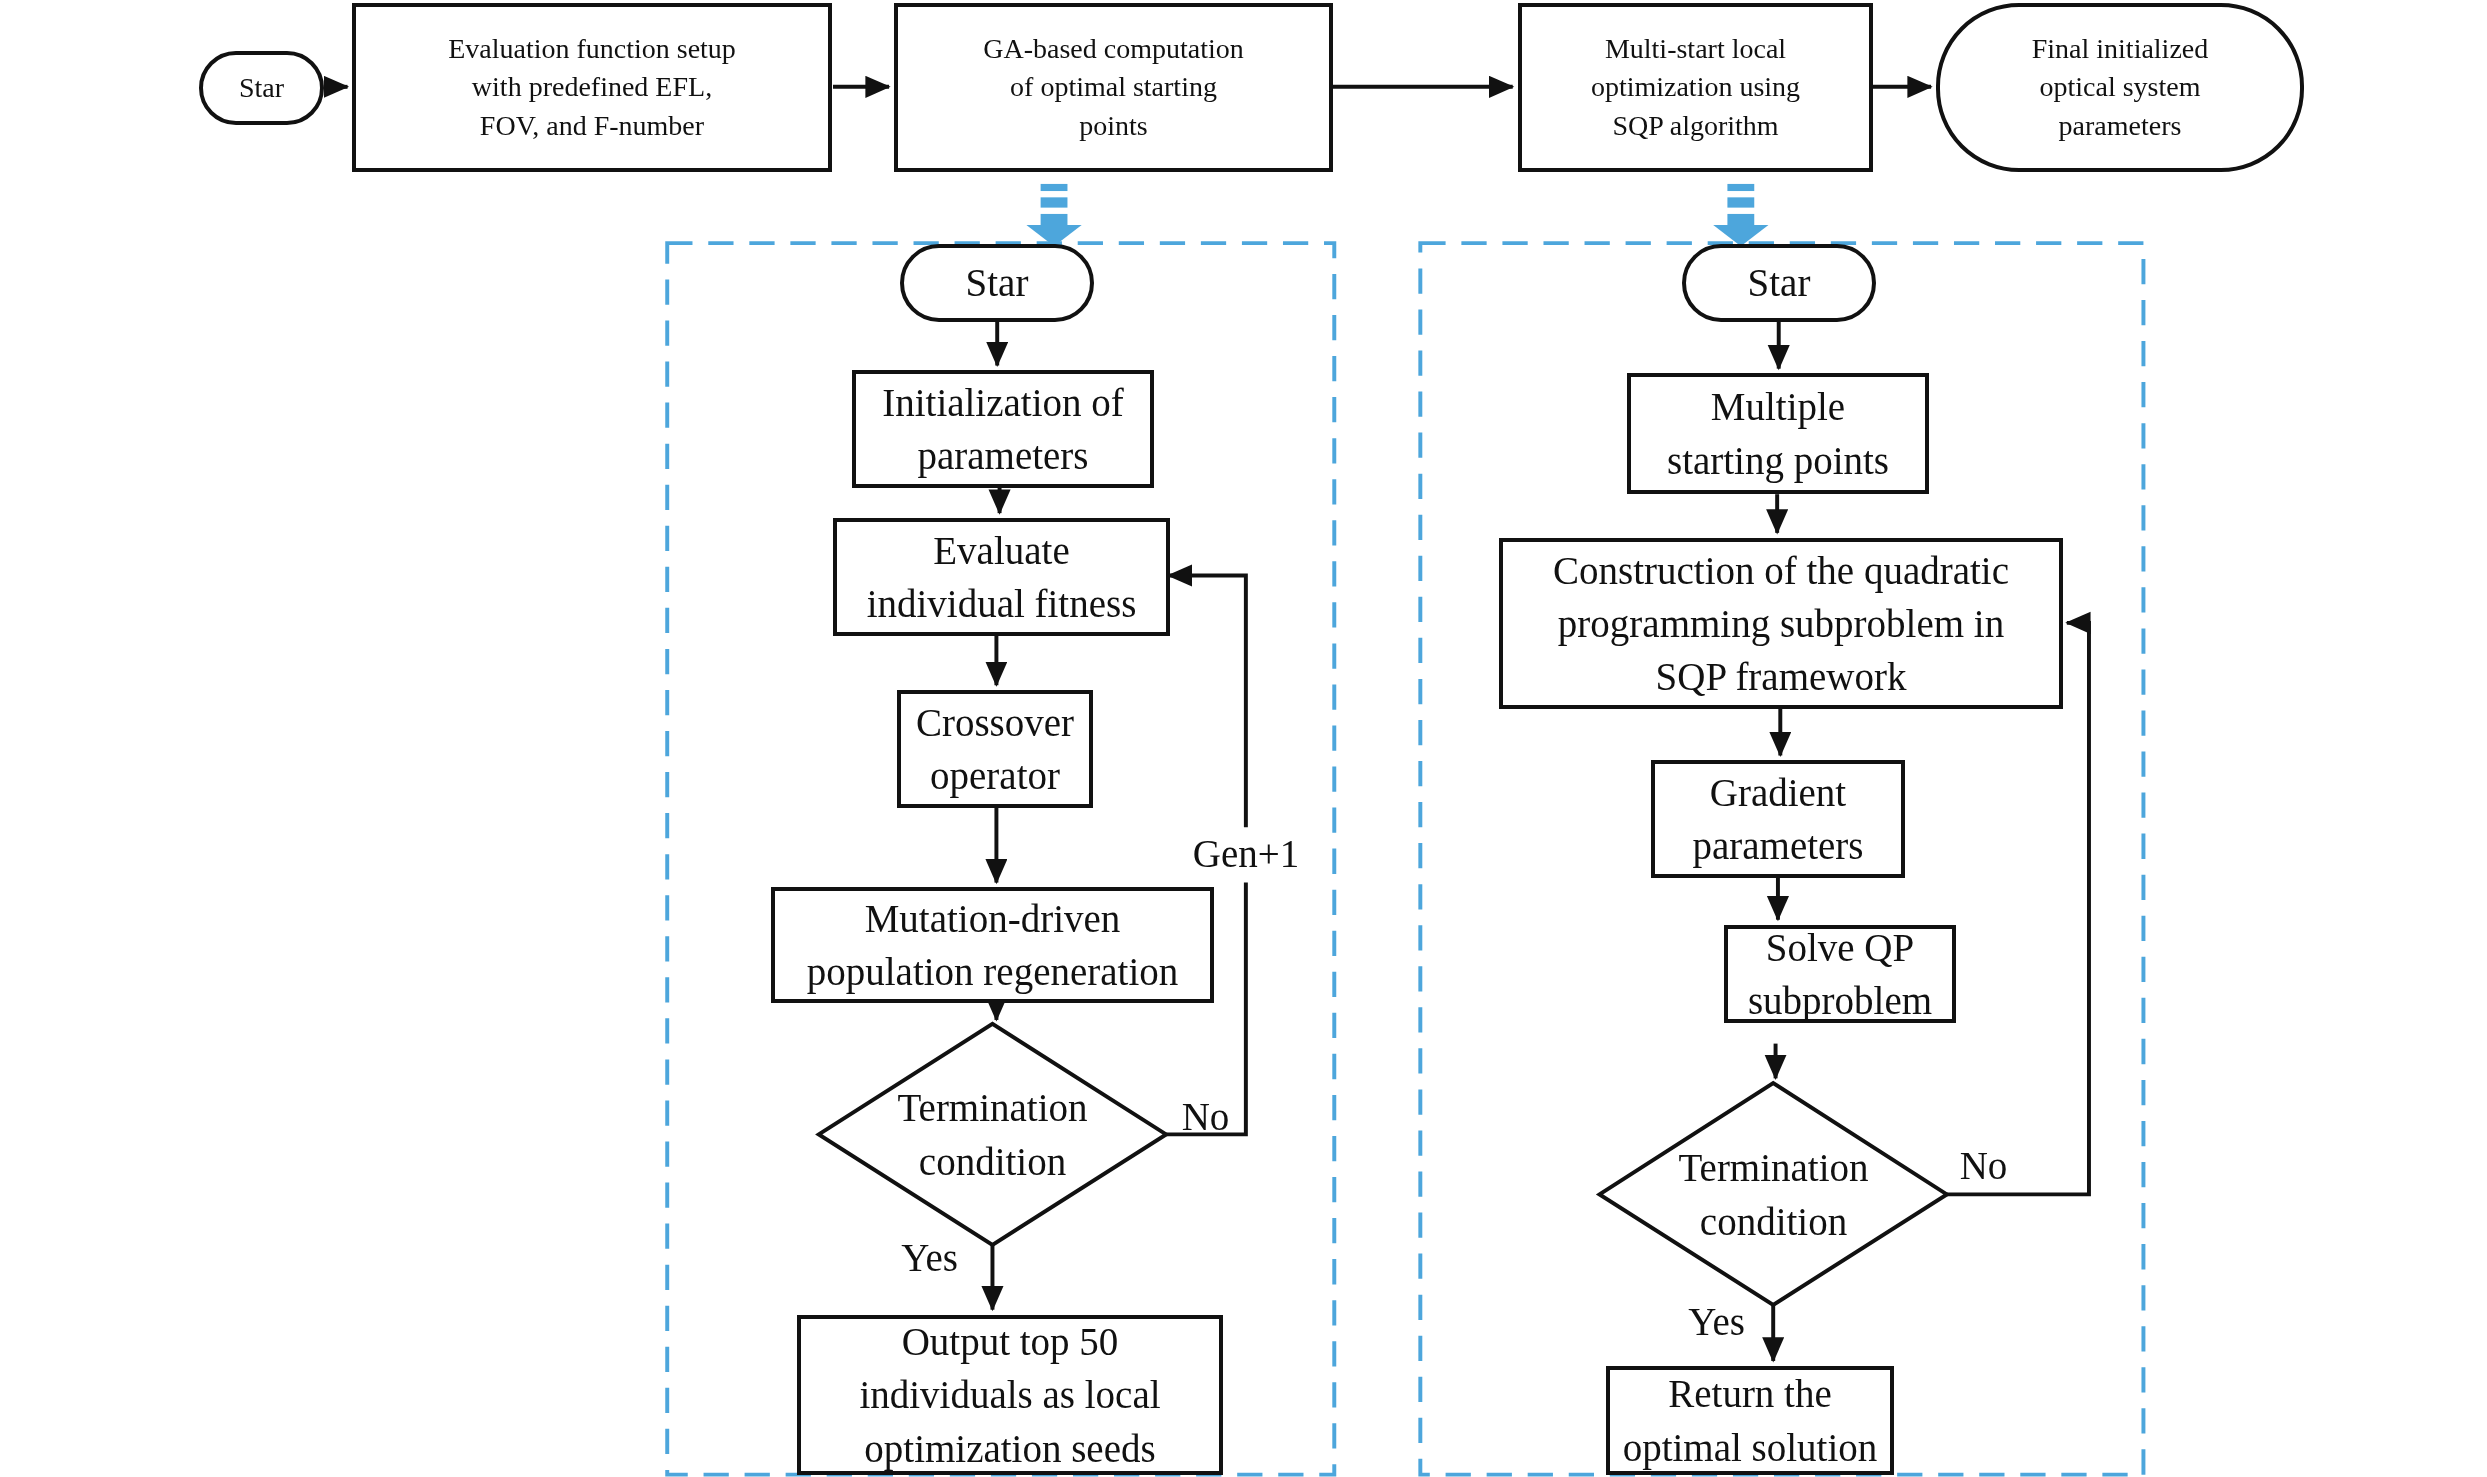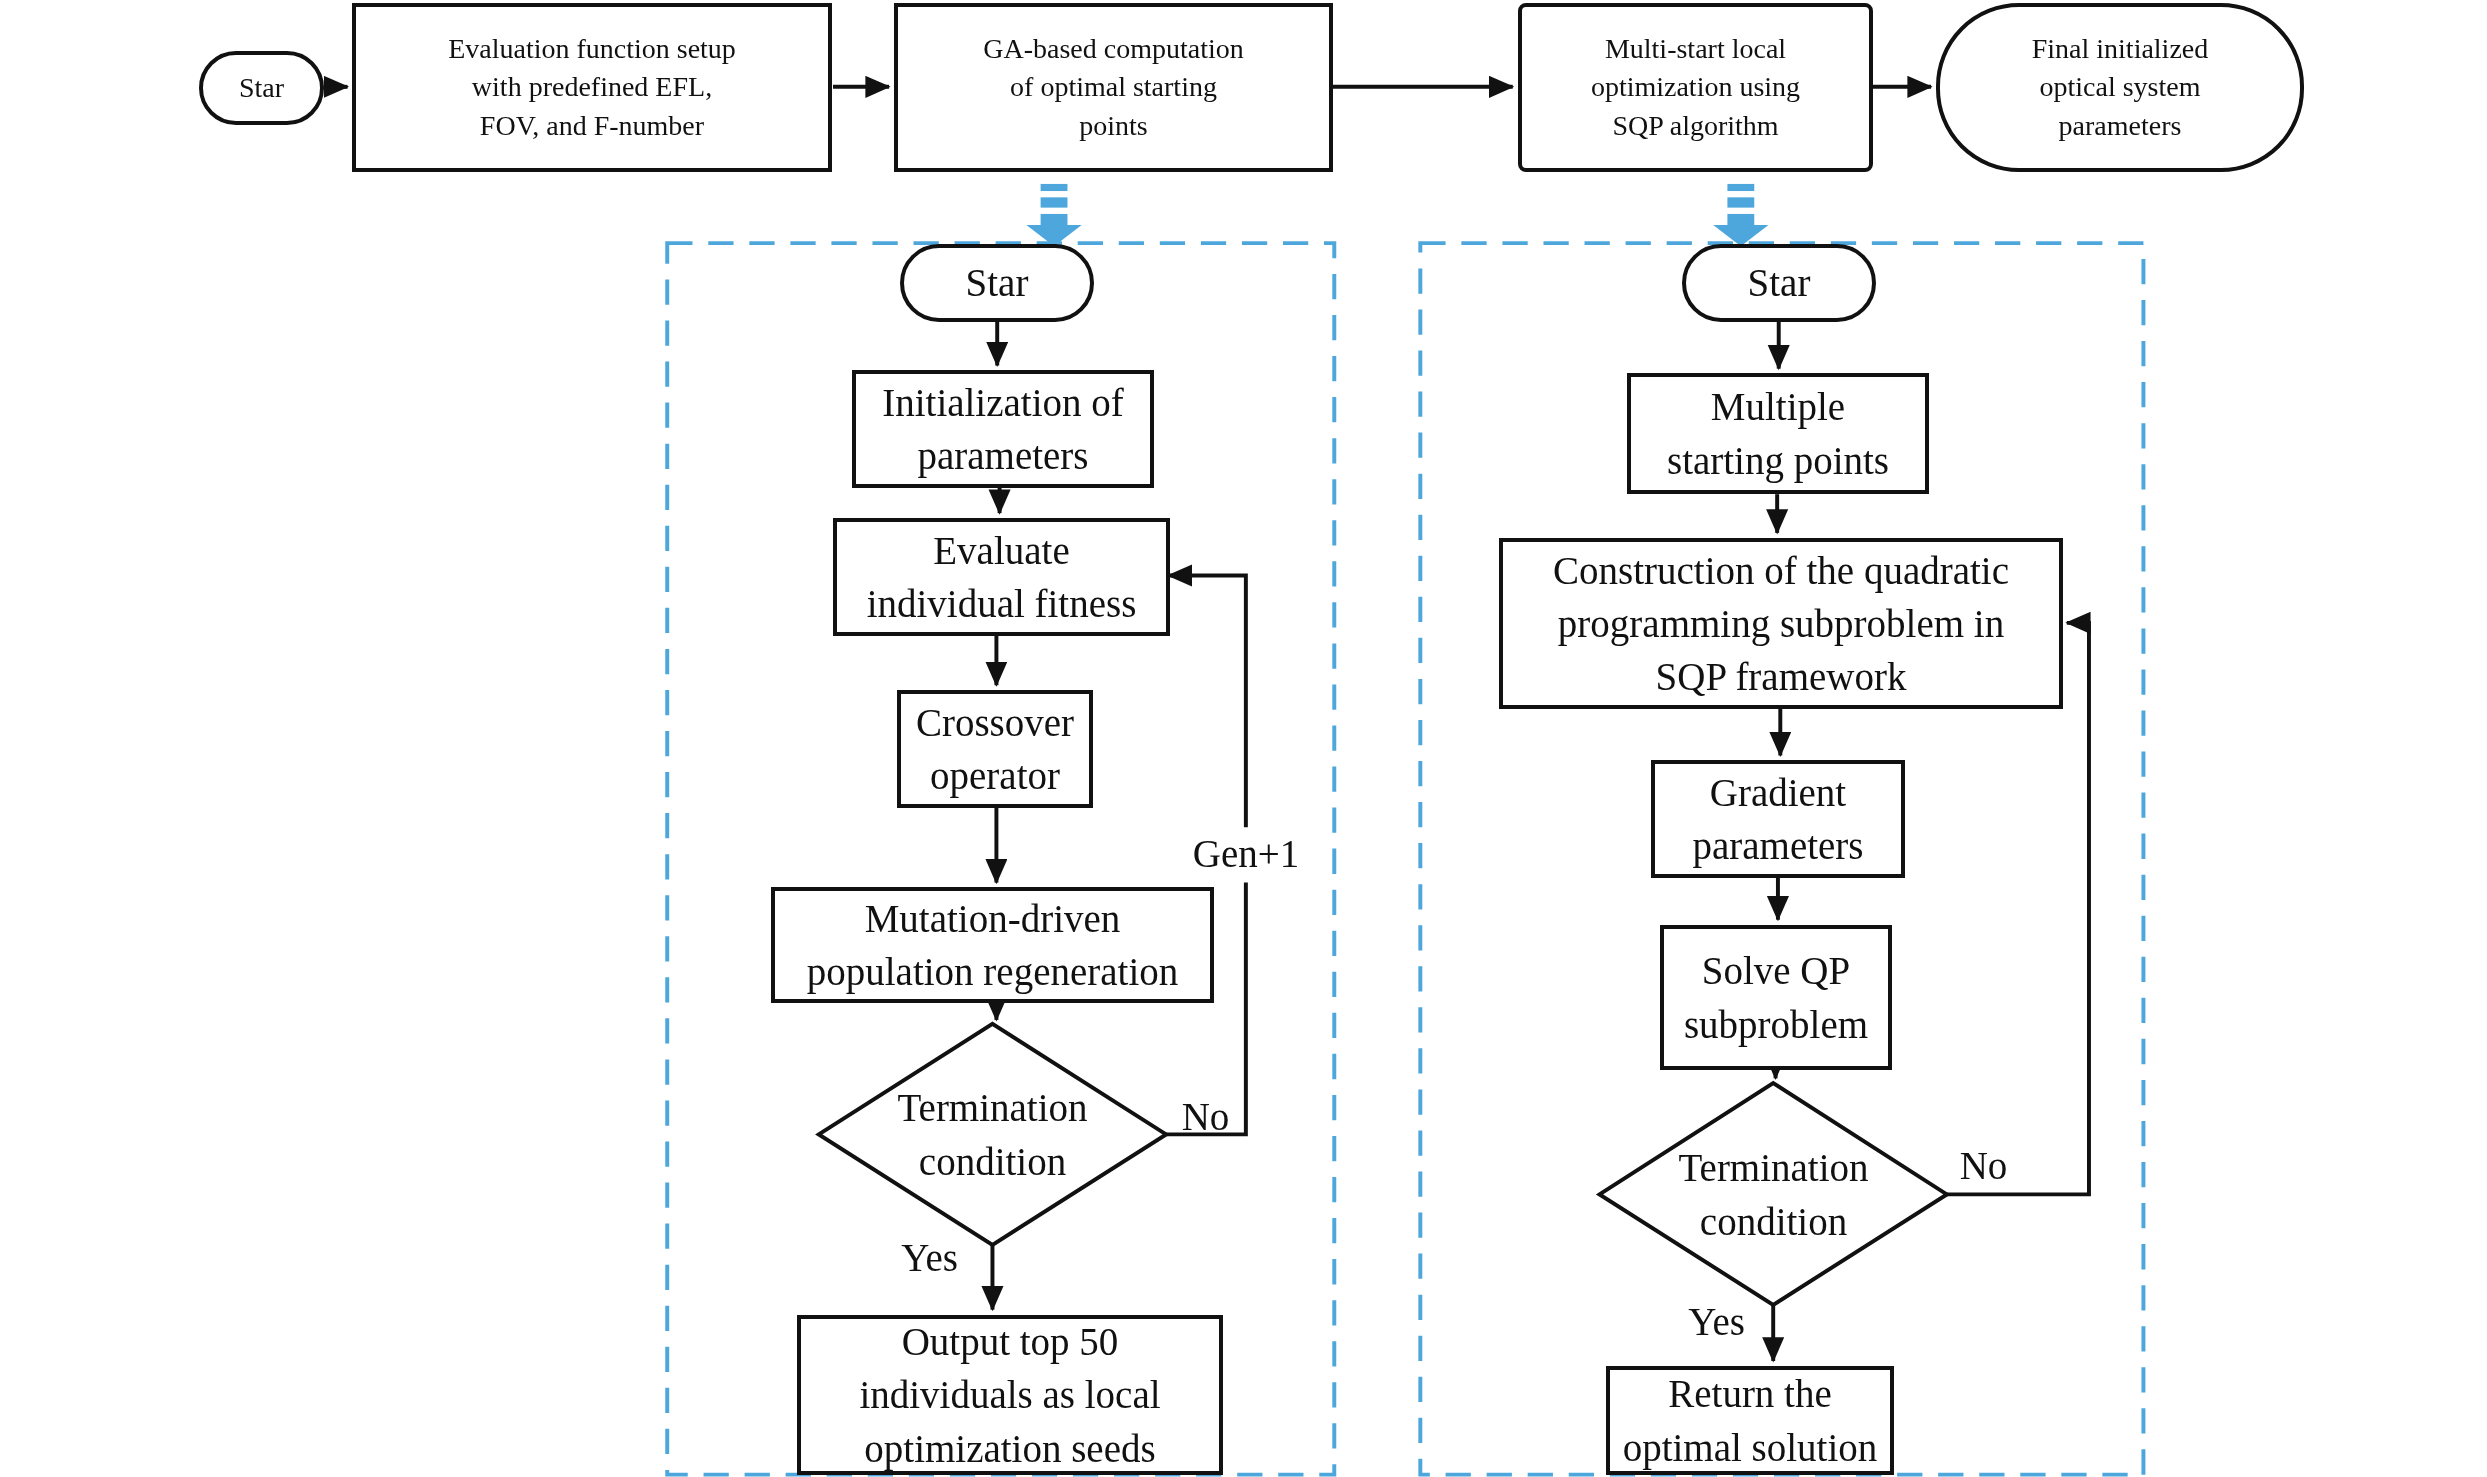--- a/index.html
+++ b/index.html
@@ -104,21 +104,21 @@
   <div class="node terminator toprow" style="left:199px;top:51px;width:125px;height:74px;">Star</div>
 
   <div class="node toprow" style="left:352px;top:3.2px;width:480px;height:169px;">Evaluation function setup
 with predefined EFL,
 FOV, and F-number</div>
 
   <div class="node toprow" style="left:894px;top:3.2px;width:439px;height:169px;">GA-based computation
 of optimal starting
 points</div>
 
-  <div class="node toprow" style="left:1518px;top:3.2px;width:355px;height:169px;border-radius:8px;">Multi-start local
+  <div class="node toprow" style="left:1518px;top:3.2px;width:355px;height:169px;">Multi-start local
 optimization using
 SQP algorithm</div>
 
   <div class="node terminator-big toprow" style="left:1936px;top:3.2px;width:368px;height:169px;border-radius:83px;">Final initialized
 optical system
 parameters</div>
 
   <div class="node terminator" style="left:900px;top:244px;width:194px;height:78px;">Star</div>
 
   <div class="node" style="left:852px;top:370px;width:302px;height:118px;">Initialization of
@@ -151,21 +151,21 @@
   <div class="node" style="left:1627px;top:373px;width:302px;height:121px;">Multiple
 starting points</div>
 
   <div class="node" style="left:1499px;top:538px;width:564px;height:171px;">Construction of the quadratic
 programming subproblem in
 SQP framework</div>
 
   <div class="node" style="left:1651px;top:760px;width:254px;height:118px;">Gradient
 parameters</div>
 
-  <div class="node" style="left:1660px;top:925px;width:232px;height:145px;">Solve QP
+  <div class="node" style="left:1724px;top:925px;width:232px;height:98px;">Solve QP
 subproblem</div>
 
   <div class="diamond-label" style="left:1655px;top:1134px;width:237px;height:122px;">Termination
 condition</div>
 
   <div class="node" style="left:1606px;top:1366px;width:288px;height:109px;">Return the
 optimal solution</div>
 
   <div class="floating-label" style="left:1936px;top:1143px;width:95px;height:46px;">No</div>
 

